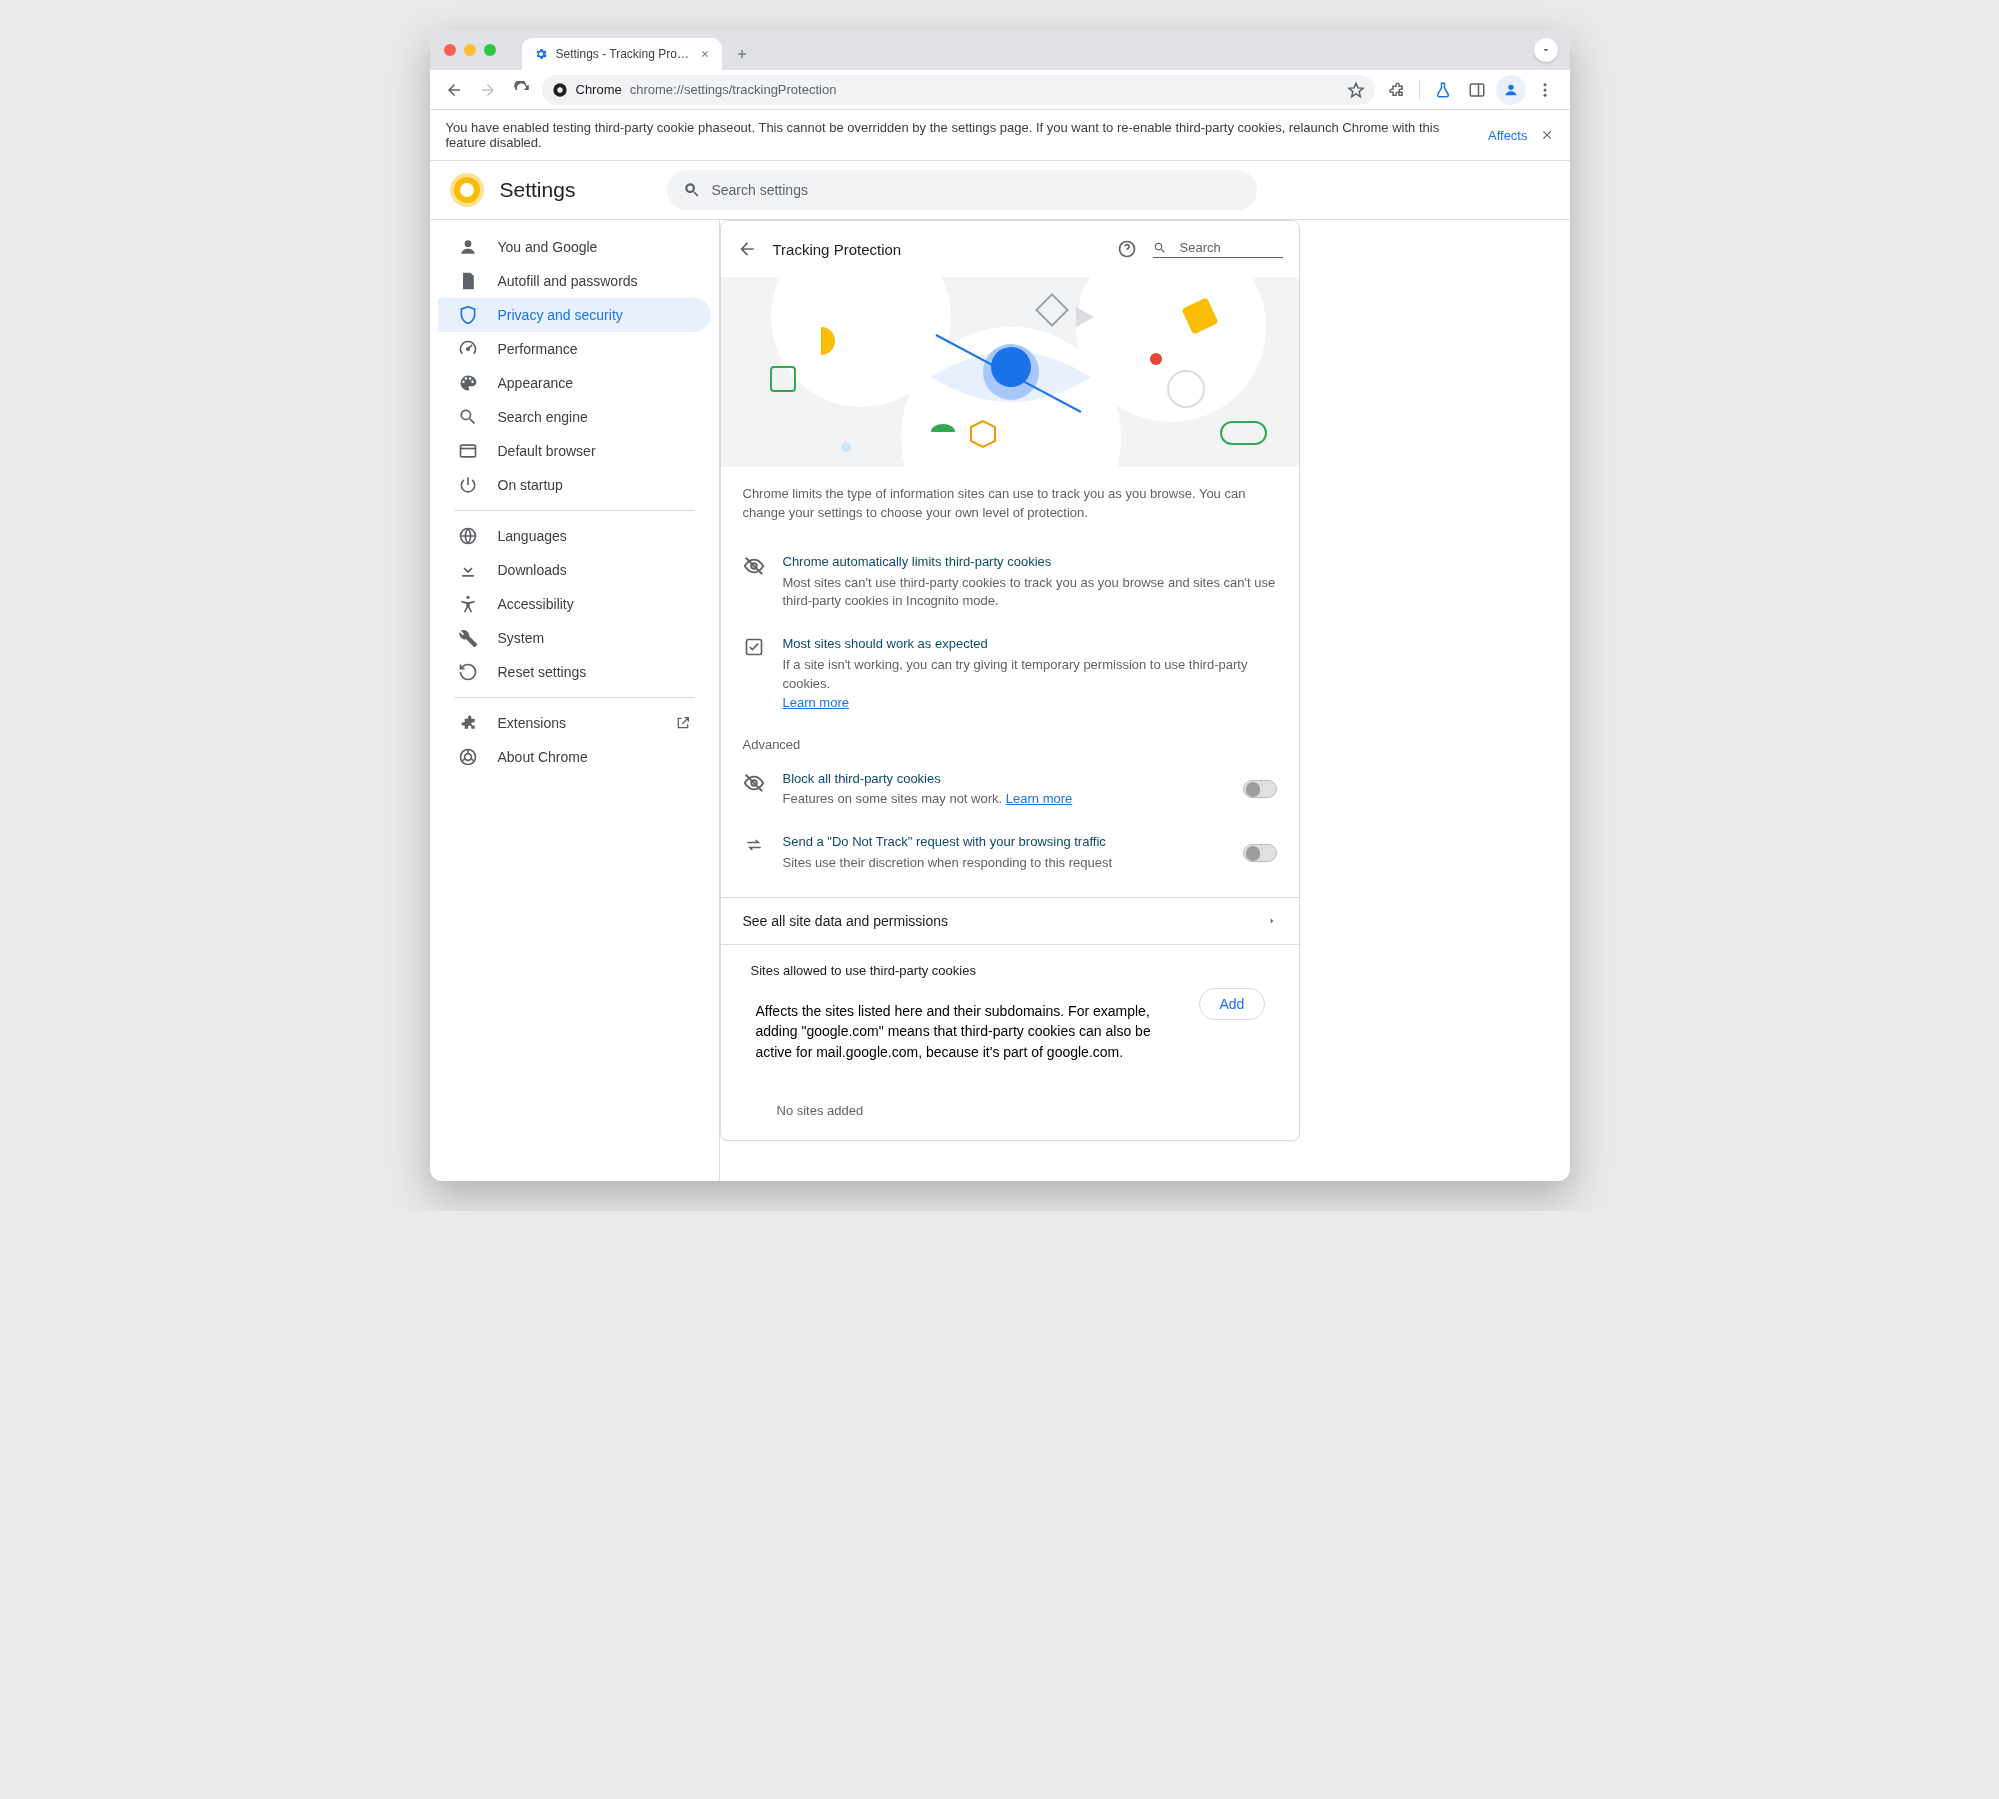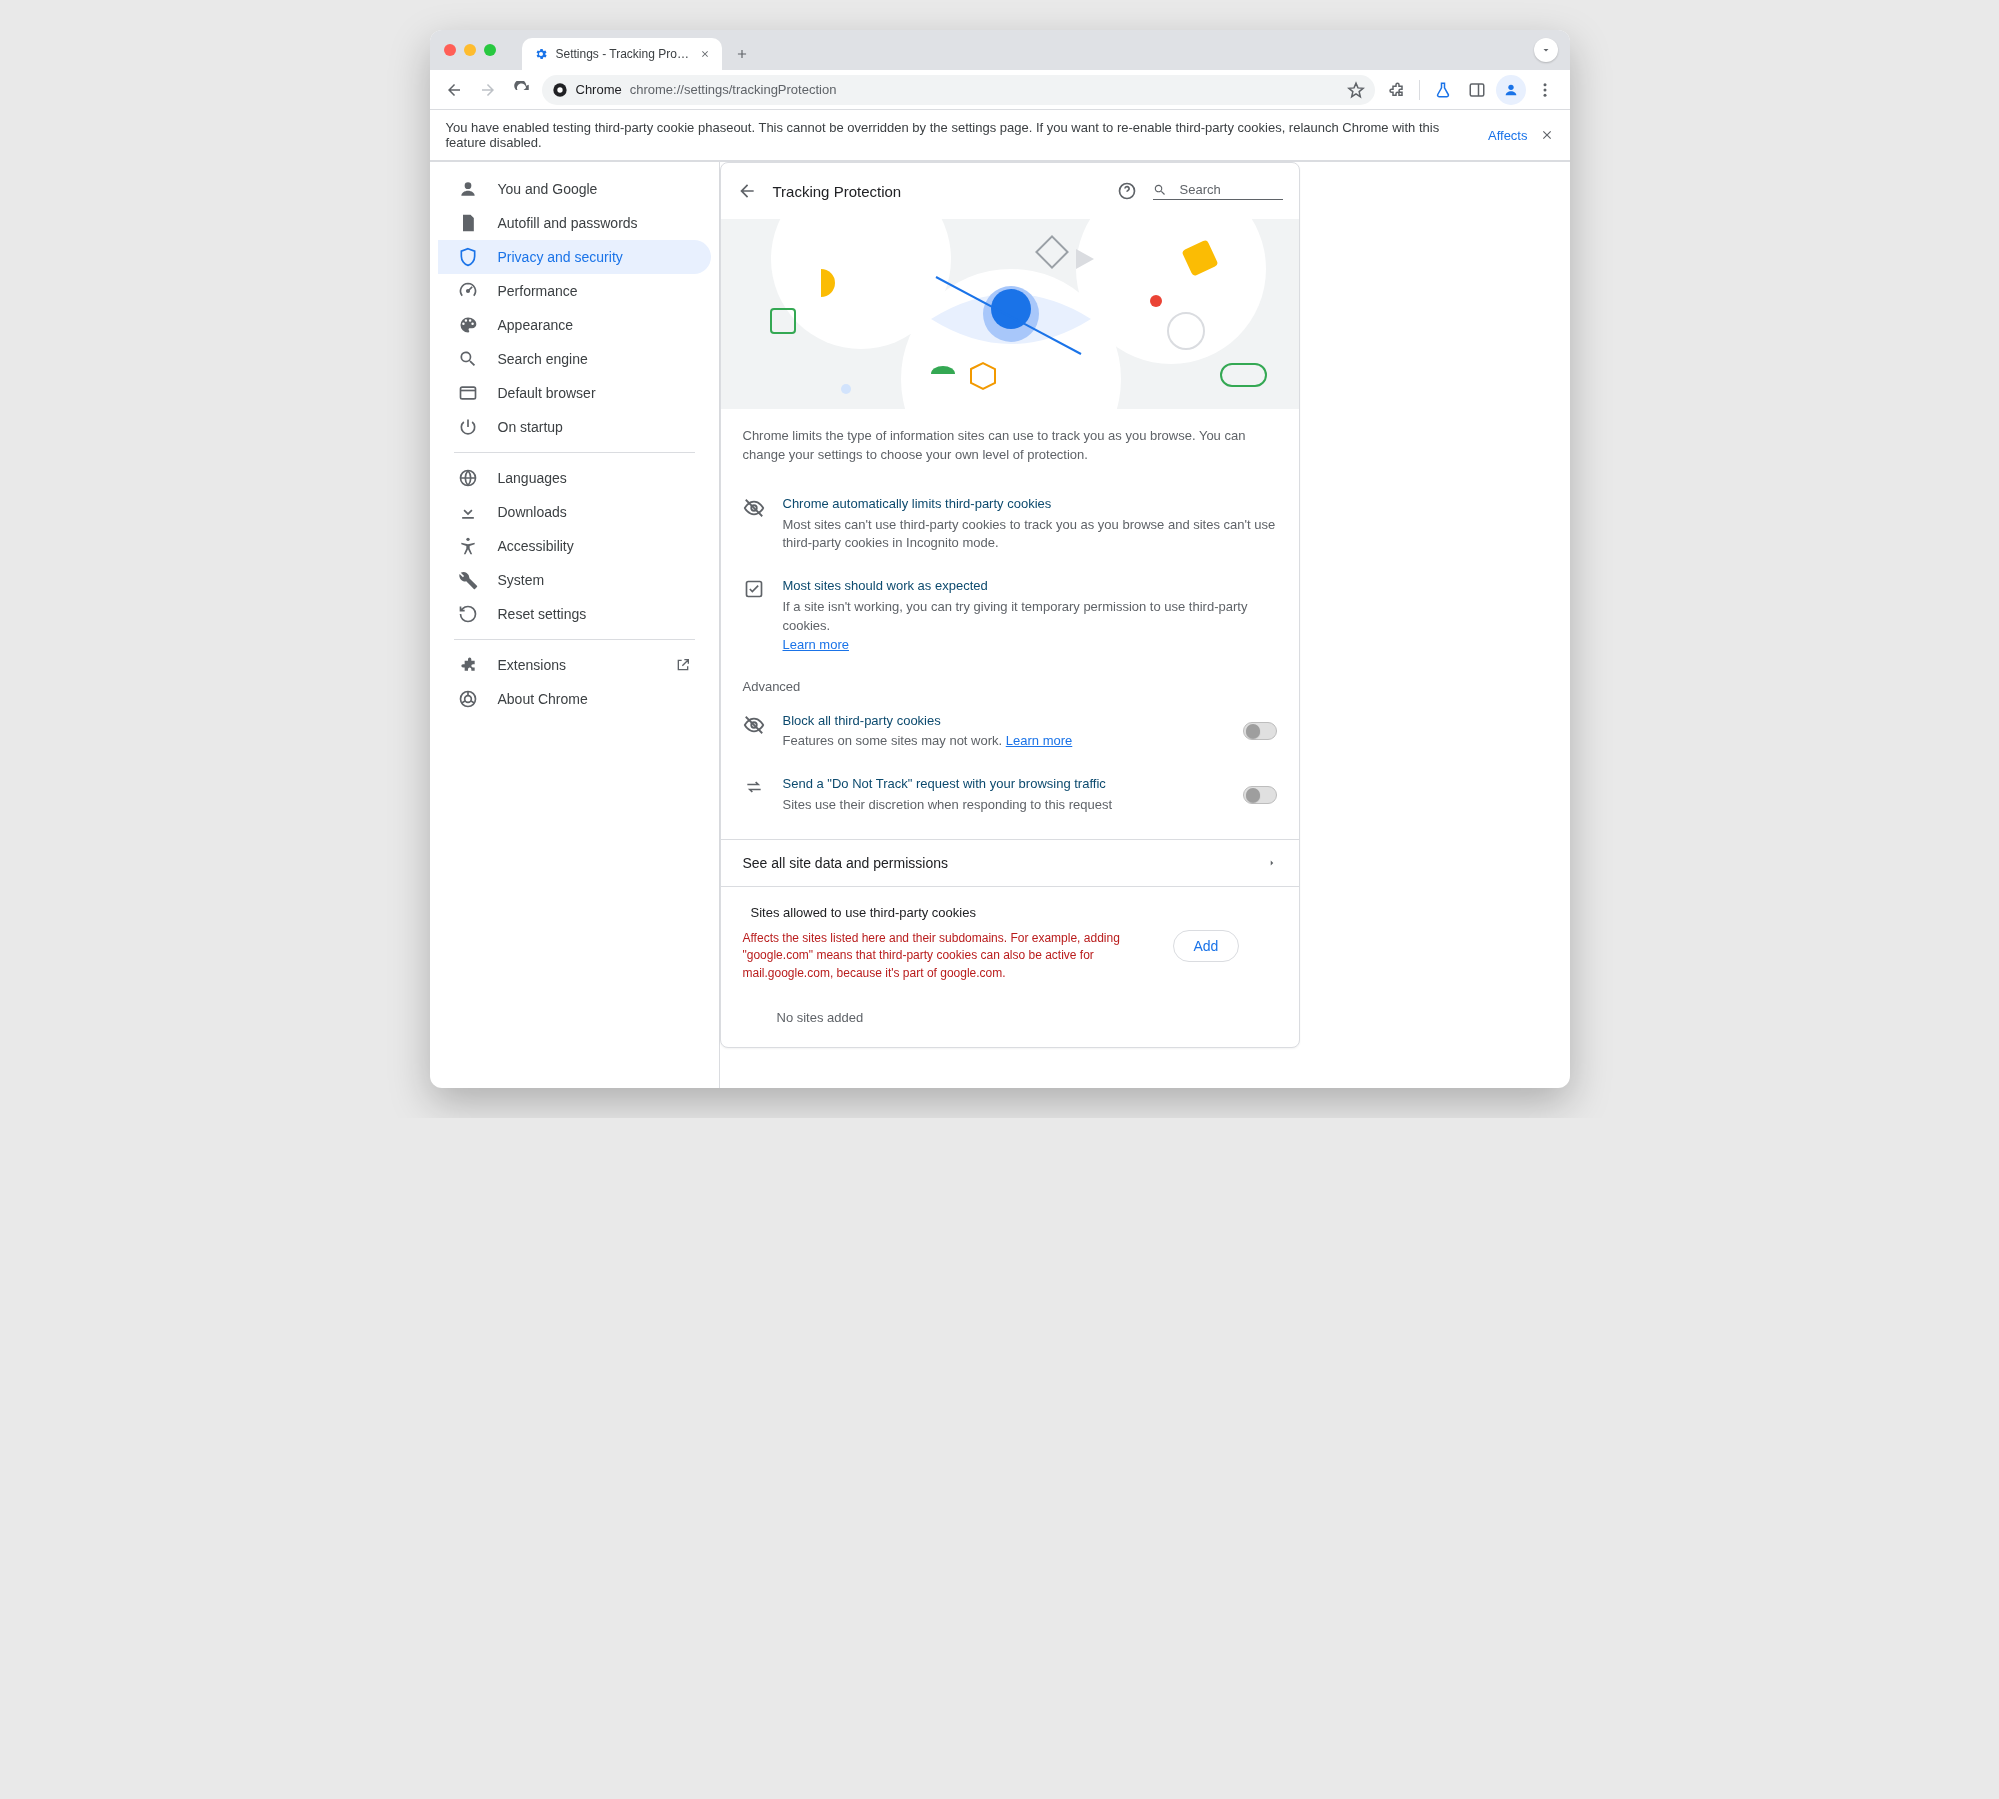--- a/index.html
+++ b/index.html
@@ -66,21 +66,21 @@
   .row .body2{flex:1;font-size:13px;color:#5f6368;line-height:1.45}
   .row .body2 .t{color:#0c4a6e;font-weight:500;margin-bottom:2px}
   .row .body2 a{color:var(--blue);text-decoration:underline}
   .row .ctrl{display:flex;align-items:center}
   .advhdr{padding:12px 22px 6px;font-size:13px;color:#5f6368}
   .toggle{width:34px;height:18px;border-radius:9px;background:#e0e0e0;border:1px solid #bdbdbd;position:relative}
   .toggle::after{content:"";position:absolute;width:14px;height:14px;border-radius:50%;background:#9e9e9e;top:1px;left:2px;box-shadow:0 1px 1px rgba(0,0,0,.3)}
   .linkrow{height:48px;display:flex;align-items:center;padding:0 22px;justify-content:space-between;font-size:14px;color:#202124;cursor:pointer;border-top:1px solid var(--border);border-bottom:1px solid var(--border)}
   .site{padding:18px 22px}
   .site h3{font-size:13px;font-weight:500;margin:0 8px 10px;color:#202124}
-  .site p{font-size:12px;color:#b91c1c;margin:0;line-height:1.45;max-width:420px}
+  .site p{font-size:14px;color:#000000;margin:13px;line-height:1.45;max-width:420px}
   .site .rowx{display:flex;gap:10px;align-items:flex-start}
   .addbtn{border:1px solid var(--border);color:var(--blue);background:#fff;border-radius:16px;height:32px;padding:0 20px;font-size:14px;cursor:pointer}
   .empty{padding:10px 22px 22px 56px;font-size:13px;color:#5f6368}
 
   svg{display:block}
 </style>
 </head>
 <body>
 
 <div class="window">
@@ -175,20 +175,33 @@
   </div>
 
   <div class="notice">
     <div class="txt">You have enabled testing third-party cookie phaseout. This cannot be overridden by the settings page. If you want to re-enable third-party cookies, relaunch Chrome with this feature disabled.</div>
     <a href="#">Affects</a>
     <svg width="14" height="14" viewBox="0 0 24 24" fill="#5f6368">
         <path d="M19 6.4L17.6 5 12 10.6 6.4 5 5 6.4 10.6 12 5 17.6 6.4 19 12 13.4 17.6 19 19 17.6 13.4 12z"></path>
       </svg>
   </div>
 
+  <div class="sethdr">
+    <div class="logo"></div>
+    <h1>Settings</h1>
+    <div class="search">
+      <div class="psearch">
+        <svg width="18" height="18" viewBox="0 0 24 24" fill="#5f6368">
+            <path d="M15.5 14h-.8l-.3-.3a6.5 6.5 0 10-.7.7l.3.3v.8l5 5 1.5-1.5zM6 9.5A3.5 3.5 0 119.5 13 3.5 3.5 0 016 9.5z"></path>
+          </svg>
+        <span>Search settings</span>
+      </div>
+    </div>
+    <div style="width:200px"></div>
+  </div>
 
   <div class="body">
 
     <div class="side">
       <div class="nav">
         <div class="ni">
             <svg width="20" height="20" viewBox="0 0 24 24" fill="currentColor">
               <circle cx="12" cy="8" r="4"></circle>
               <path d="M4 20c0-3.3 3.6-6 8-6s8 2.7 8 6z"></path>
             </svg>

